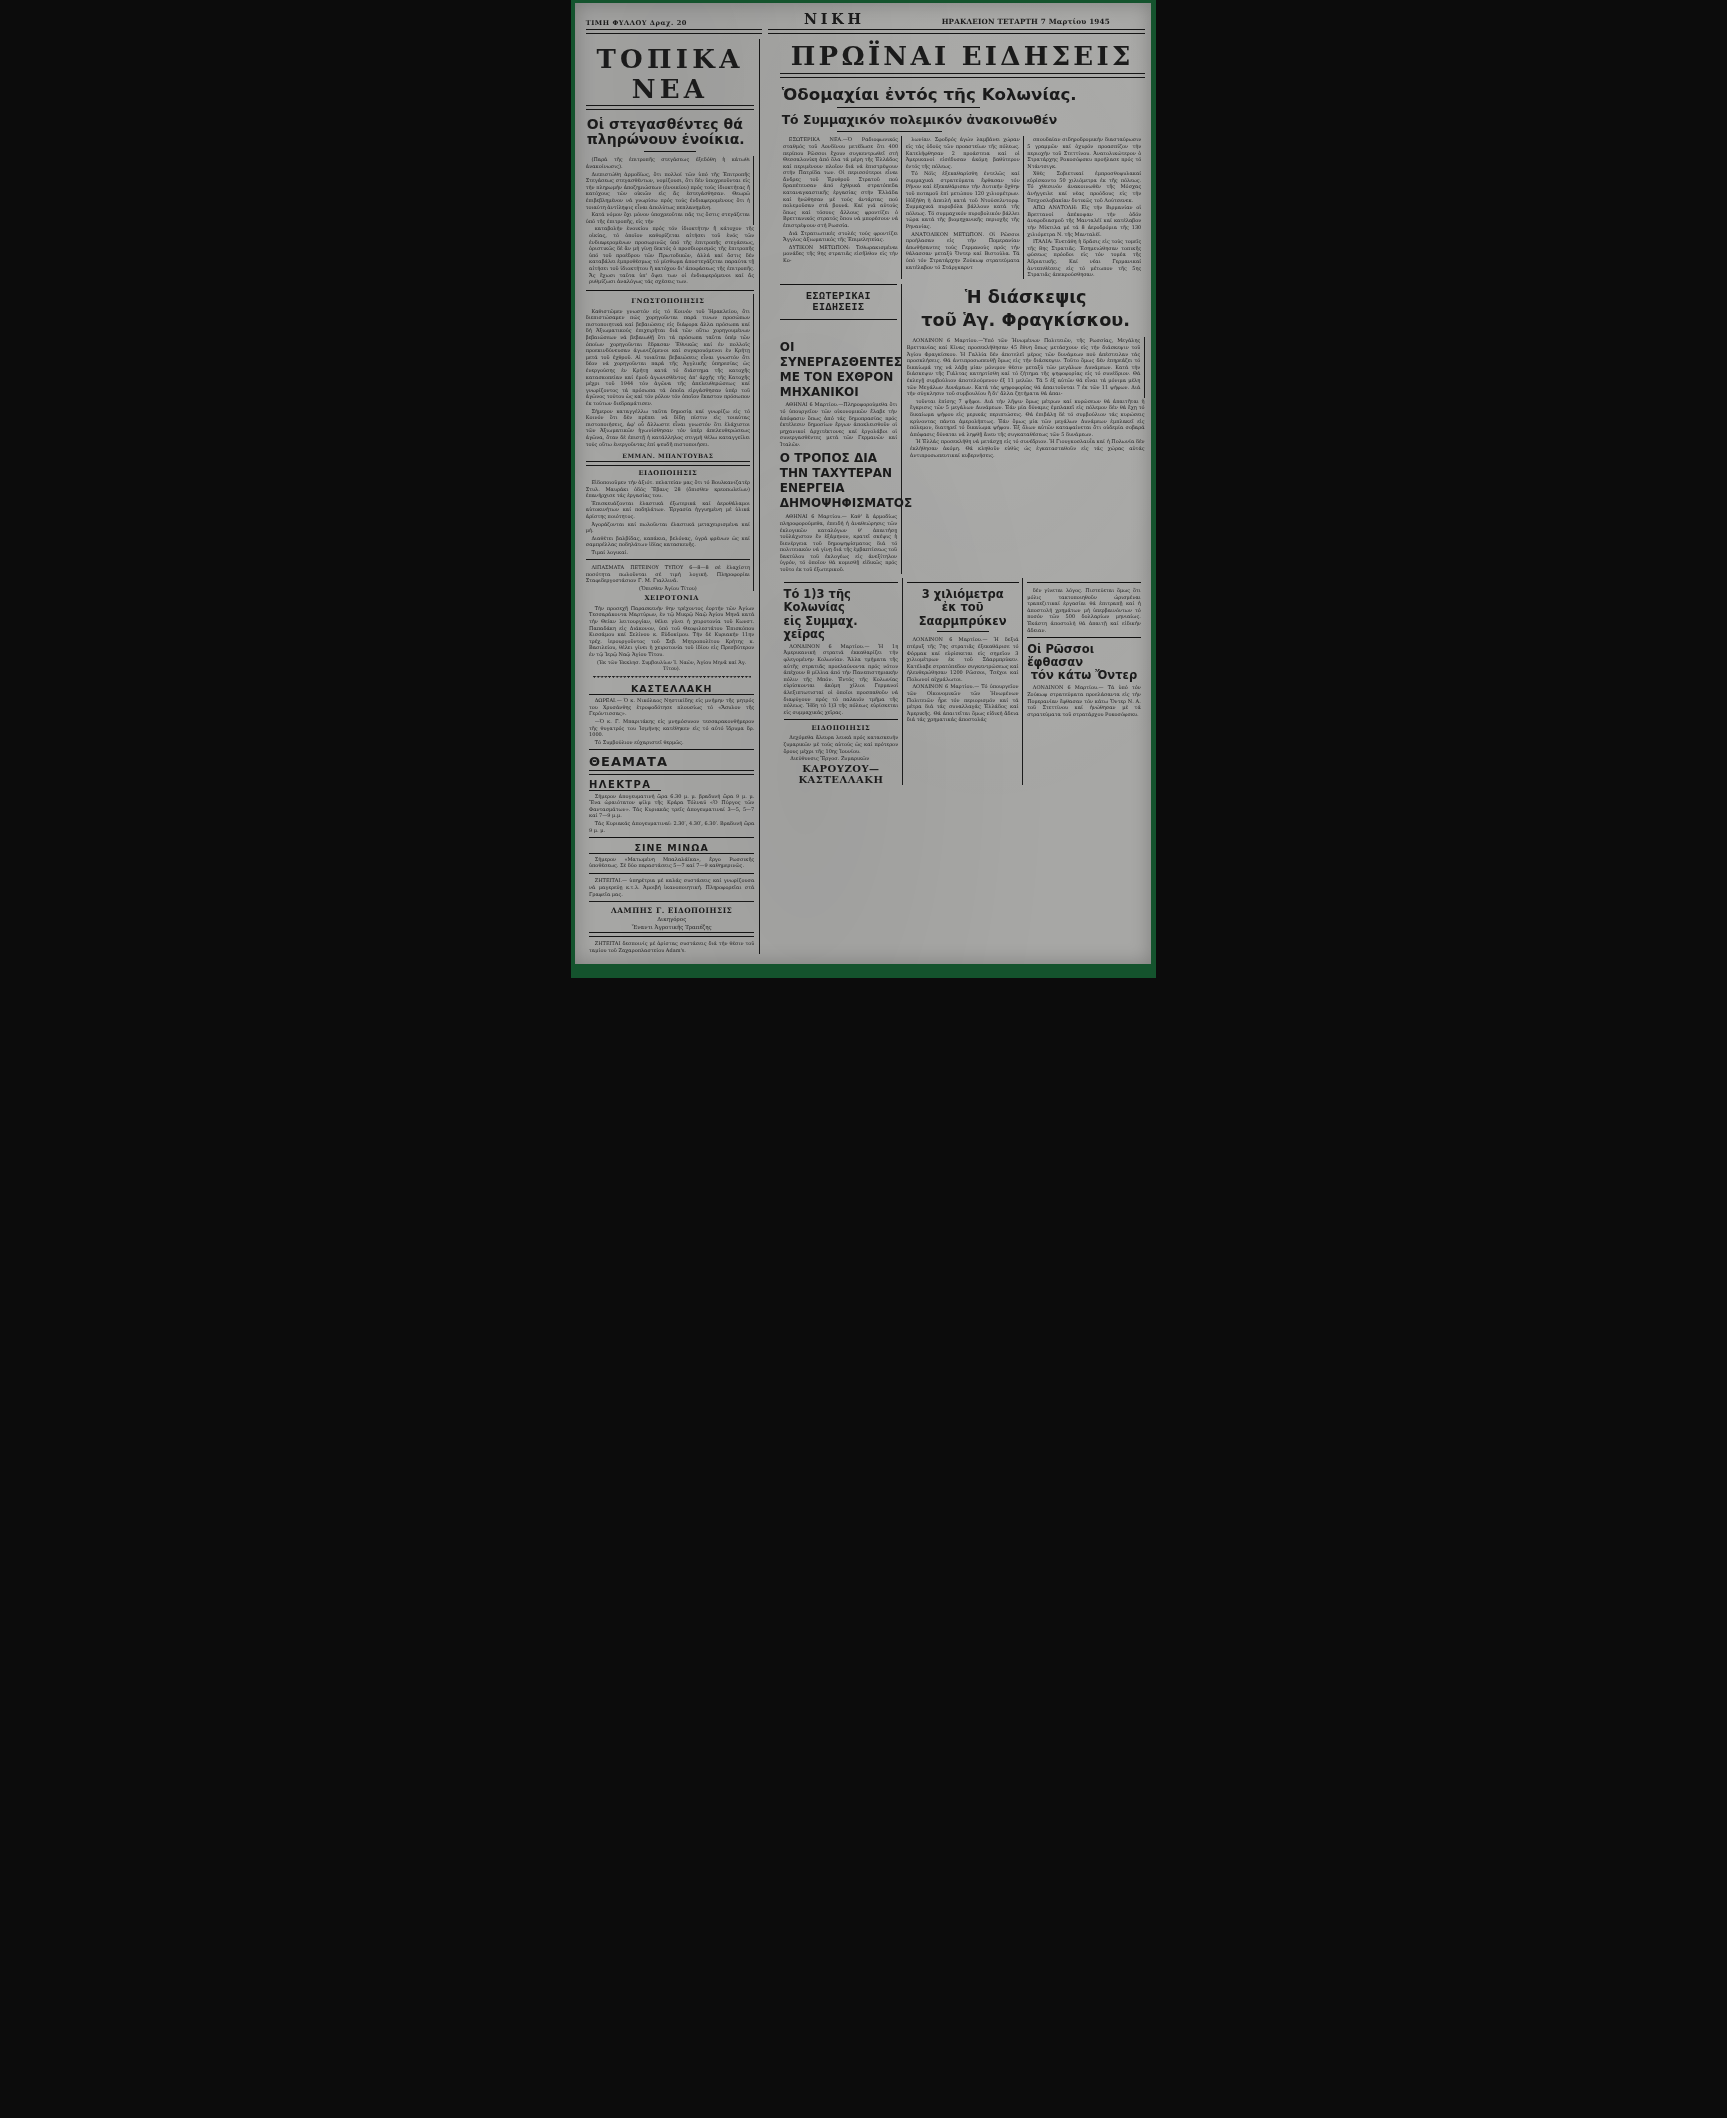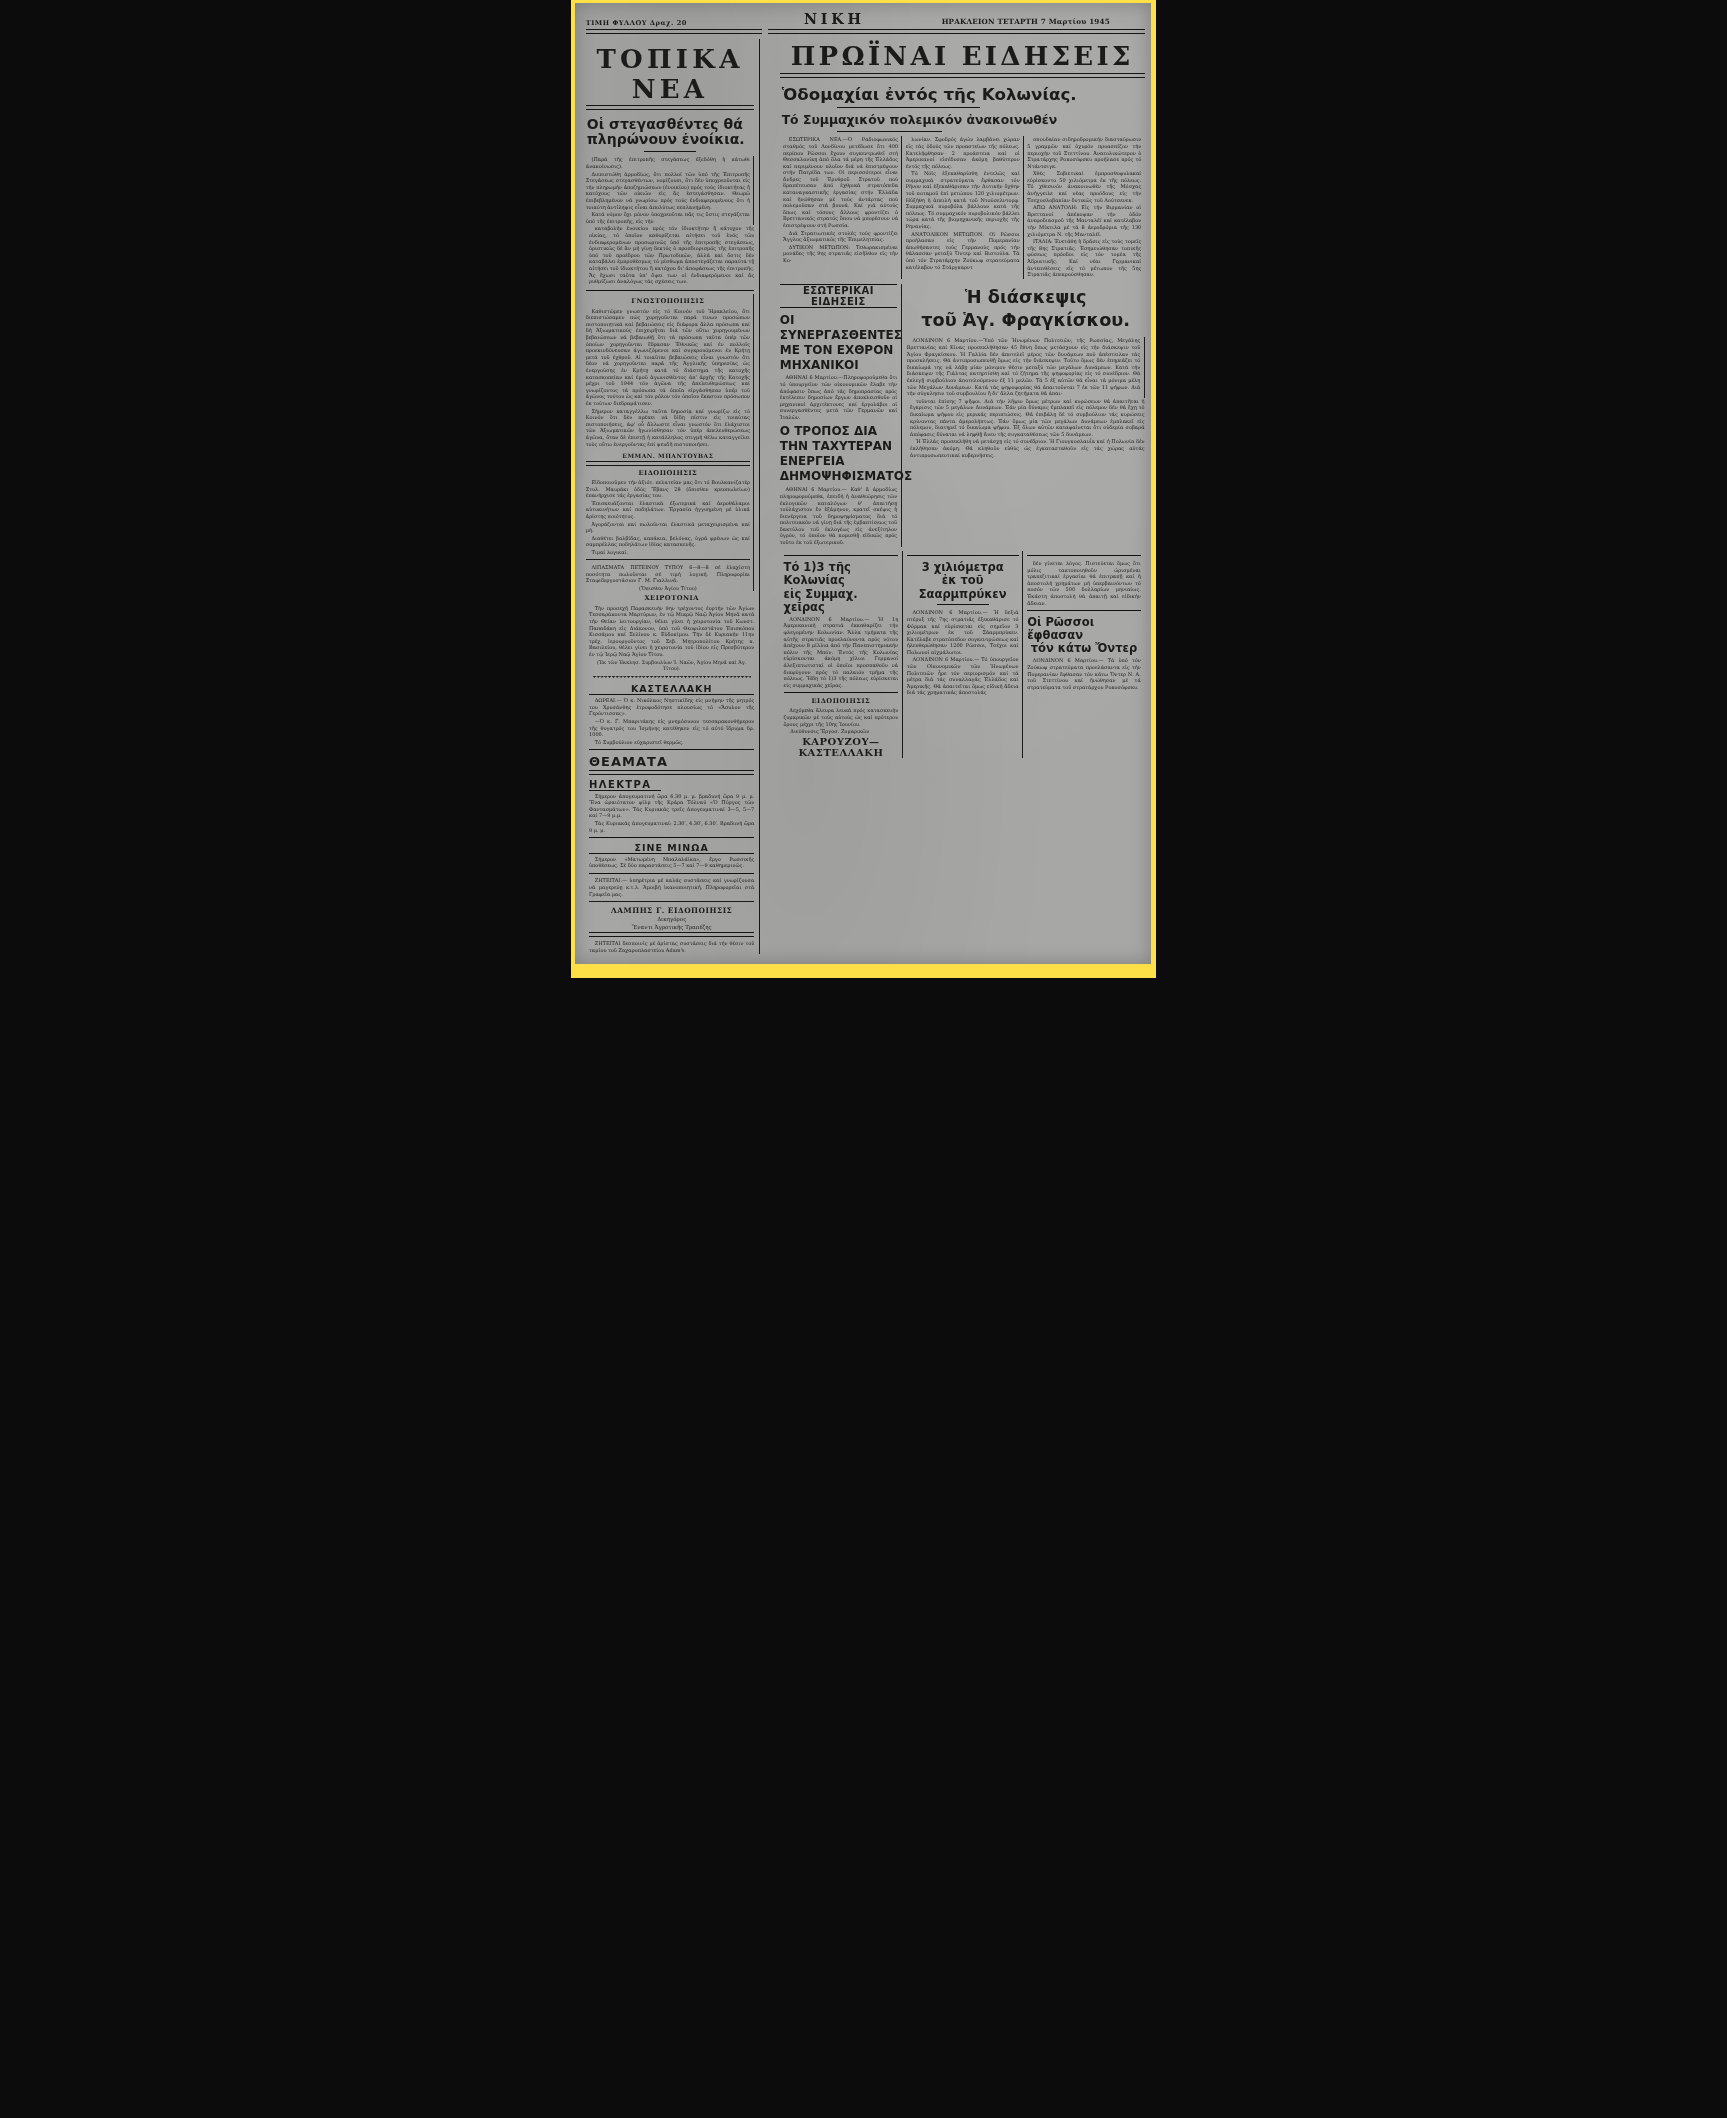--- a/index.html
+++ b/index.html
@@ -1,18 +1,18 @@
 <!DOCTYPE html>
 <html lang="el" style="font-size:7.6px"><head>
 <meta charset="utf-8">
 <title>ΝΙΚΗ — 7 Μαρτίου 1945</title>
 <style>
   html,body{margin:0;padding:0;background:#0c0c0c;}
   body{font-family:"DejaVu Serif","Liberation Serif",serif;color:#1b1b1b;}
-  .scan{width:576px;margin:0 auto;background:#fde047;padding:2.9px 4.8px 14.3px 4.3px;}
+  .scan{width:576px;margin:0 auto;background:#14532d;padding:2.9px 4.8px 14.3px 4.3px;}
   .paper{
     background:
       radial-gradient(ellipse at 18% 8%, rgba(0,0,0,.06), transparent 42%),
       radial-gradient(ellipse at 72% 30%, rgba(255,255,255,.05), transparent 55%),
       radial-gradient(ellipse at 40% 80%, rgba(0,0,0,.05), transparent 50%),
       #a7a7a5;
     padding:8.6px 6.7px 9.5px 10.5px;
     box-shadow:inset 0 0 19px rgba(0,0,0,.25);
   }
   
@@ -55,21 +55,21 @@
   .lampis-sub{font-size:5.5px;text-align:center;margin:1.4px 0;}
   
   .proinai{font-size:26px;font-weight:bold;letter-spacing:3.3px;text-align:center;margin:1.9px 0 1.9px 0;}
   .h-odo{font-size:16.7px;font-weight:bold;margin:7.6px 1.9px 1px 1.9px;line-height:1.1;}
   .h-sym{font-size:12.4px;font-weight:bold;margin:5.7px 1.9px 1.9px 1.9px;line-height:1.15;}
   .warhead-rule{width:143px;border-top:1.4px solid #151515;margin:2.9px 0 4.8px 57px;}
   .midrow{display:grid;grid-template-columns:33.5% 1fr;margin-top:4.8px;}
   .midrow > :first-child{padding-right:3.8px;border-right:0.8px solid #1a1a1a;}
   .midrow > :last-child{padding-left:4.8px;}
   .esot-title{font-size:10px;font-weight:800;letter-spacing:0.5px;text-align:center;
-    border-top:1.4px solid #111;border-bottom:1px solid #111;padding:0 0;margin-bottom:5px;}
+    border-top:1.4px solid #111;border-bottom:1px solid #111;padding:6px 0;margin-bottom:20px;font-family:Liberation Mono, monospace;}
   .subhead{font-size:12px;font-weight:bold;line-height:1.25;margin:3.8px 0 1.9px 0;}
   .diaskepsis{font-size:17.7px;font-weight:bold;text-align:center;line-height:1.25;margin:2.9px 0 6.7px 0;}
   .news-h2{font-size:11.5px;font-weight:bold;line-height:1.15;margin:4.8px 0 1.9px 0;}
   .news-h2.center{text-align:center;}
   .botrow{display:grid;grid-template-columns:33.5% 33% 1fr;margin-top:4.8px;}
   .botrow > div{padding:0 3.8px;}
   .botrow > div + div{border-left:0.8px solid #1a1a1a;}
   .karouzou{font-size:10px;font-weight:bold;text-align:center;letter-spacing:0.5px;margin-top:1.4px;}
   .credit{font-size:4.9px;text-align:center;margin-top:1.9px;}
   .note-center{text-align:center;text-indent:0!important;}

